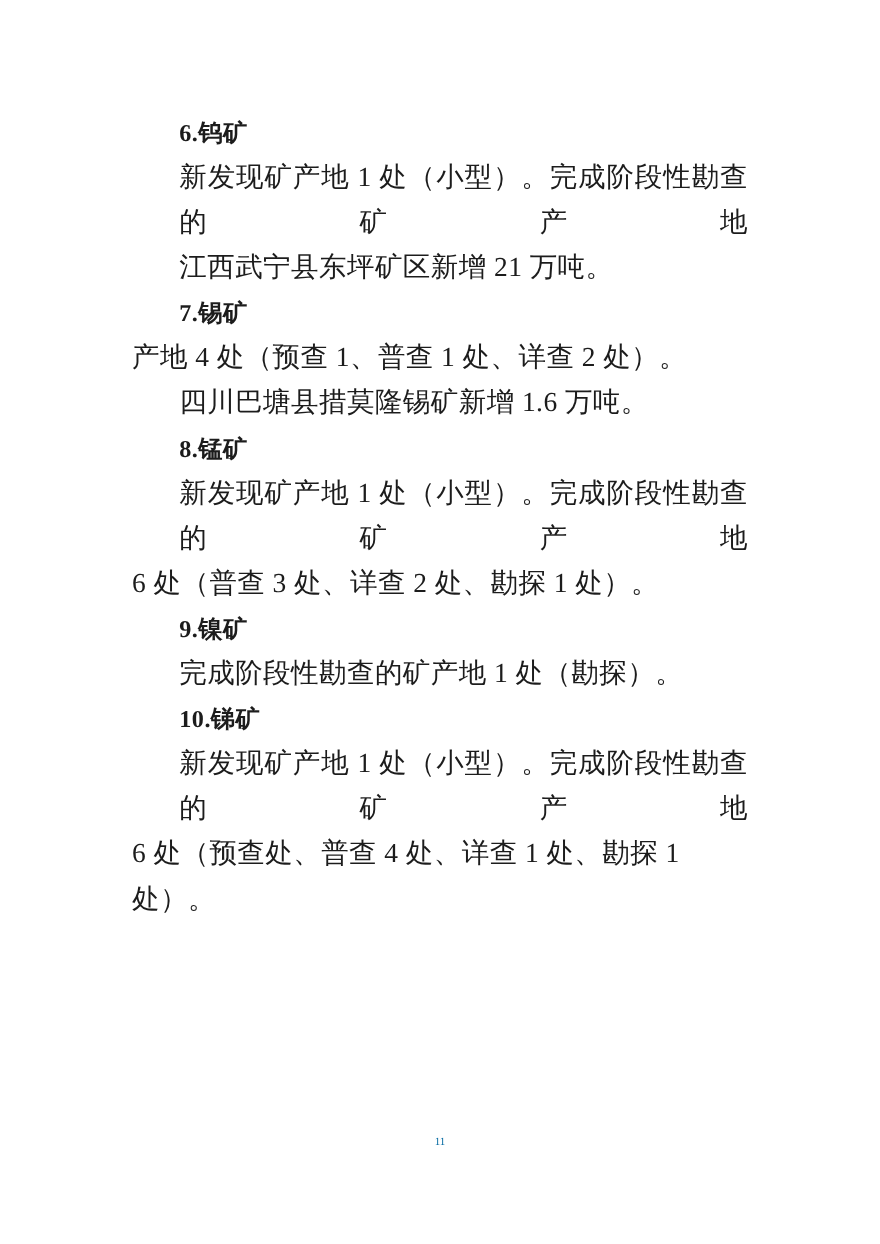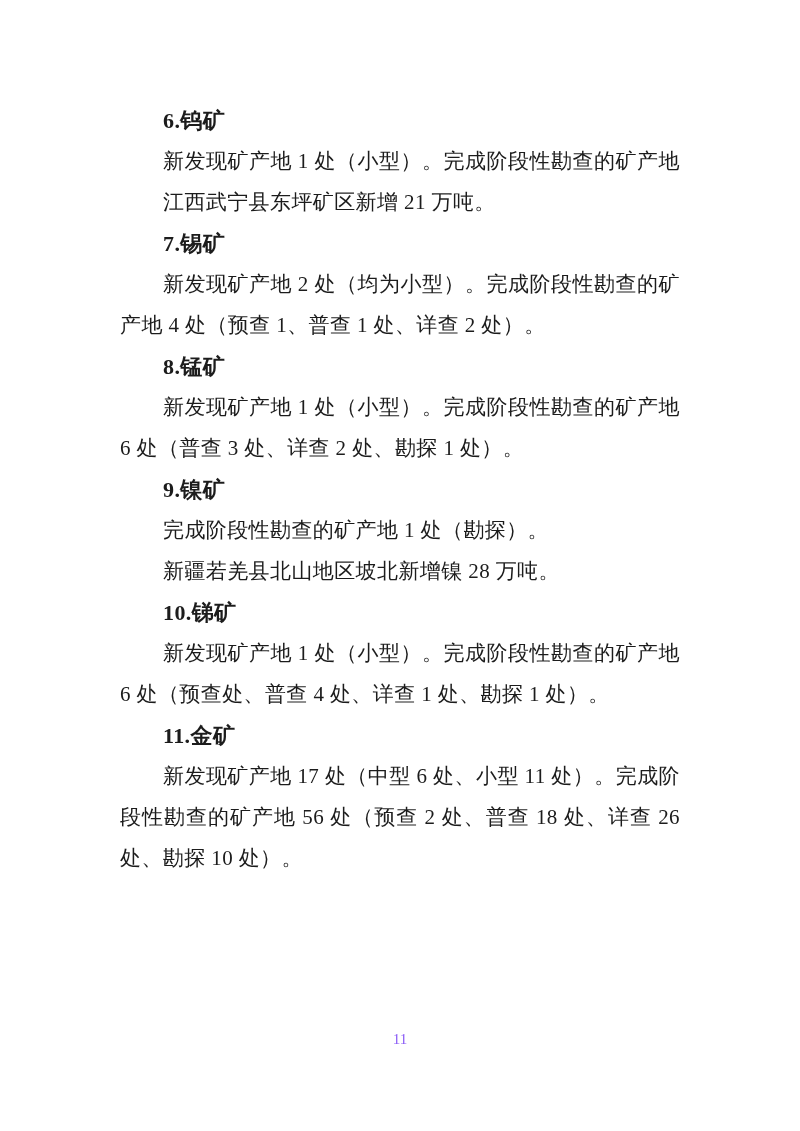--- a/index.html
+++ b/index.html
@@ -16,21 +16,21 @@
     font-family: "Liberation Serif", "DejaVu Serif", serif;
     color: #1c1c1c;
   }
   .content {
     position: absolute;
     left: 120px;
     top: 100px;
     width: 560px;
   }
   .tl {
-    font-size: 21px;
+    font-size: 25px;
     line-height: 41px;
     letter-spacing: 0.4px;
     text-align: left;
   }
   .tl.indent {
     padding-left: 43px;
   }
   .tl.just {
     text-align: justify;
     text-align-last: justify;
@@ -41,66 +41,59 @@
     font-size: 22px;
   }
   .footer {
     position: absolute;
     left: 0;
     top: 1028px;
     width: 100%;
     text-align: center;
   }
   .page-number {
-    font-size: 15px;
+    font-size: 10px;
     line-height: 22px;
-    color: #8b5cf6;
+    color: #0369a1;
   }
 </style>
 </head>
 <body>
 
 <div class="page">
   <div class="content">
 
     <section>
       <div class="tl head indent">6.钨矿</div>
       <div class="tl indent just">新发现矿产地 1 处（小型）。完成阶段性勘查的矿产地</div>
       <div class="tl indent">江西武宁县东坪矿区新增 21 万吨。</div>
     </section>
 
     <section>
       <div class="tl head indent">7.锡矿</div>
-      <div class="tl indent just">新发现矿产地 2 处（均为小型）。完成阶段性勘查的矿</div>
       <div class="tl">产地 4 处（预查 1、普查 1 处、详查 2 处）。</div>
+      <div class="tl indent">四川巴塘县措莫隆锡矿新增 1.6 万吨。</div>
     </section>
 
     <section>
       <div class="tl head indent">8.锰矿</div>
       <div class="tl indent just">新发现矿产地 1 处（小型）。完成阶段性勘查的矿产地</div>
       <div class="tl">6 处（普查 3 处、详查 2 处、勘探 1 处）。</div>
     </section>
 
     <section>
       <div class="tl head indent">9.镍矿</div>
       <div class="tl indent">完成阶段性勘查的矿产地 1 处（勘探）。</div>
-      <div class="tl indent">新疆若羌县北山地区坡北新增镍 28 万吨。</div>
     </section>
 
     <section>
       <div class="tl head indent">10.锑矿</div>
       <div class="tl indent just">新发现矿产地 1 处（小型）。完成阶段性勘查的矿产地</div>
       <div class="tl">6 处（预查处、普查 4 处、详查 1 处、勘探 1 处）。</div>
     </section>
 
-    <section>
-      <div class="tl head indent">11.金矿</div>
-      <div class="tl indent just">新发现矿产地 17 处（中型 6 处、小型 11 处）。完成阶</div>
-      <div class="tl just">段性勘查的矿产地 56 处（预查 2 处、普查 18 处、详查 26</div>
-      <div class="tl">处、勘探 10 处）。</div>
-    </section>
 
   </div>
 
   <div class="footer">
     <span class="page-number">11</span>
   </div>
 </div>
 
 </body></html>

